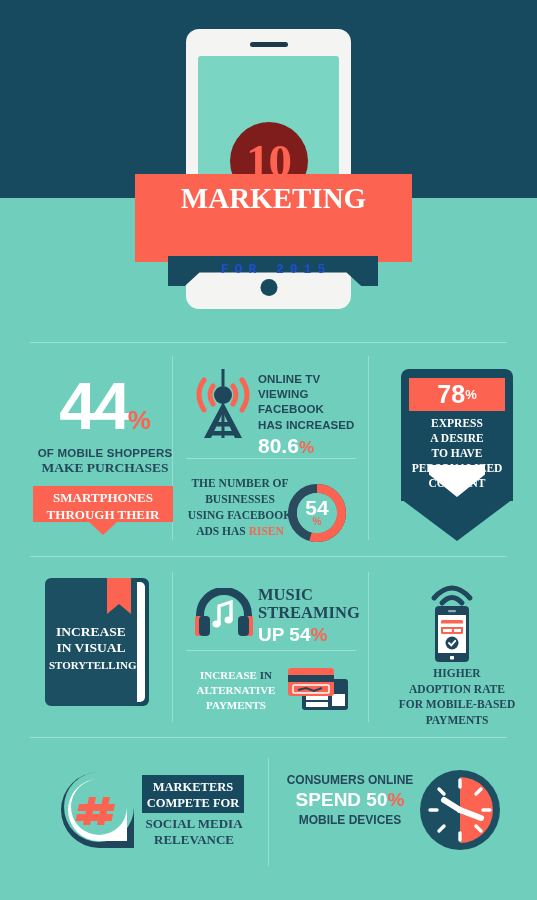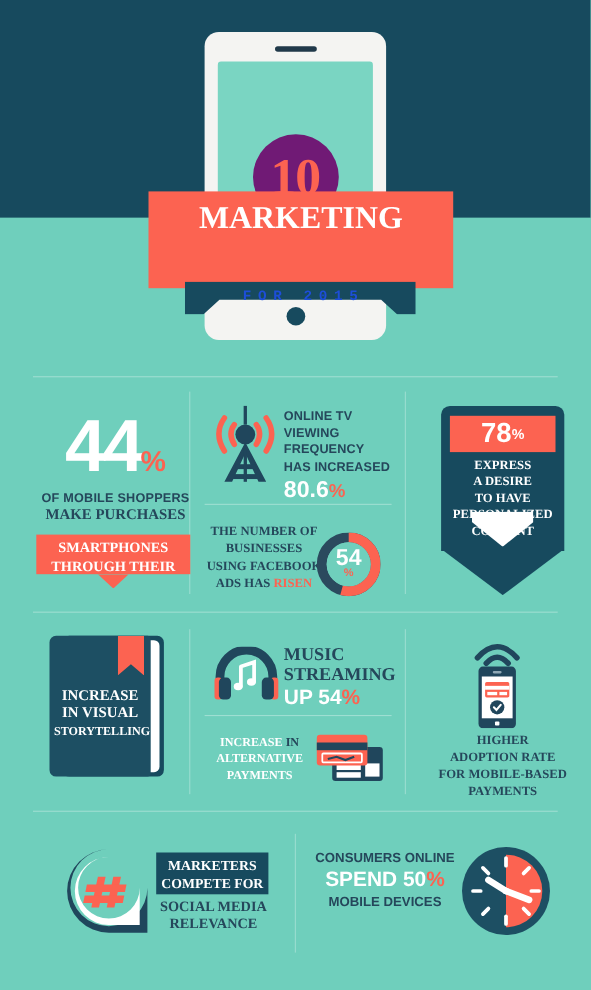--- a/index.html
+++ b/index.html
@@ -27,21 +27,21 @@
   .phone-screen {
     position:absolute; left:12px; top:27px; width:141px; height:196px;
     background:#7ad5c2; border-radius:3px;
   }
   .phone-home {
     position:absolute; left:50%; bottom:13px; transform:translateX(-50%);
     width:17px; height:17px; border-radius:50%; background:#174a5e;
   }
   .circle-10 {
     position:absolute; left:50%; top:66px; transform:translateX(-50%);
-    width:78px; height:78px; border-radius:50%; background:#701a75;
+    width:78px; height:78px; border-radius:50%; background:#7f1d1d;
     display:flex; align-items:center; justify-content:center;
   }
   .circle-10 span {
     font-family:"Liberation Serif", serif; font-weight:bold;
     font-size:47px; color:#fc6351; line-height:1; letter-spacing:-1px;
   }
   .digital {
     position:absolute; left:0; right:0; top:146px; text-align:center;
     font-family:"Liberation Serif", serif; font-weight:bold;
     font-size:17px; letter-spacing:9px; color:#ffffff; text-indent:9px;
@@ -279,21 +279,21 @@
       <circle cx="35" cy="31" r="9" fill="#20465c"></circle>
       <path d="M35 38 L54 74 L47 74 L35 48 L23 74 L16 74 Z" fill="#20465c"></path>
       <rect x="26" y="58" width="18" height="4.5" fill="#20465c"></rect>
       <rect x="22" y="67" width="26" height="4.5" fill="#20465c"></rect>
       <rect x="33.5" y="44" width="3" height="30" fill="#20465c"></rect>
     </svg>
   </div>
   <div class="tv-text">
     <div class="ln">ONLINE TV</div>
     <div class="ln">VIEWING</div>
-    <div class="ln">FREQUENCY</div>
+    <div class="ln">FACEBOOK</div>
     <div class="ln">HAS INCREASED</div>
     <div class="big"><span>80.6</span><span class="p">%</span></div>
   </div>
 
   <div class="fb-text">
     <div class="ln">THE NUMBER OF</div>
     <div class="ln">BUSINESSES</div>
     <div class="ln">USING FACEBOOK</div>
     <div class="ln"><span>ADS HAS</span> <span class="risen">RISEN</span></div>
   </div>

